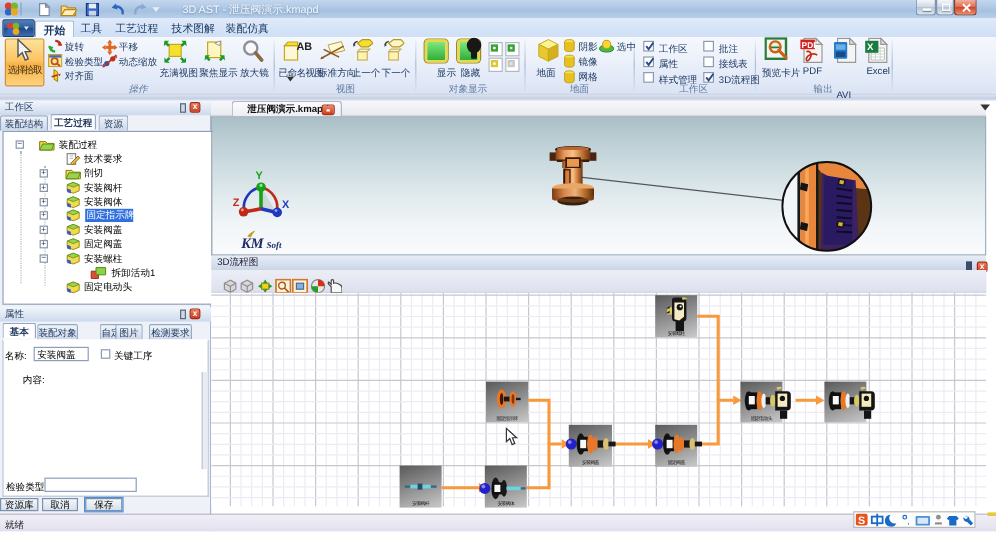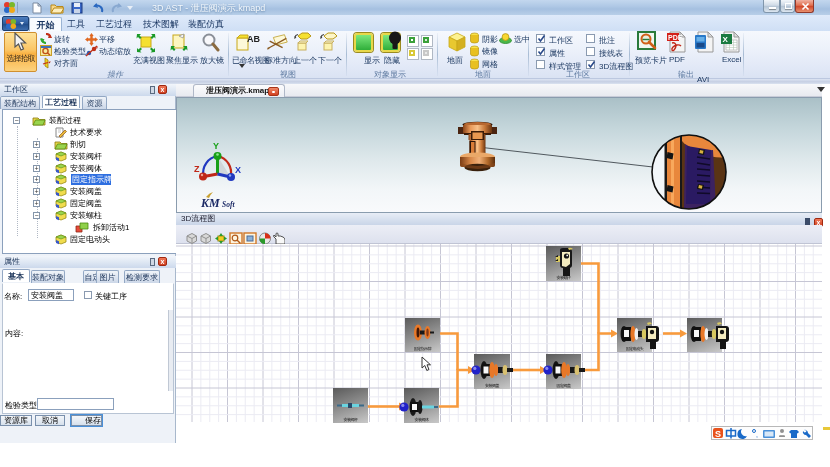--- a/index.html
+++ b/index.html
@@ -416,27 +416,27 @@
   <div class="ptab abs sel" style="left:2px;top:269px;width:28px;">基本</div>
   <div class="ptab abs" style="left:31px;top:270px;width:34px;">装配对象</div>
   <div class="ptab abs" style="left:68px;top:270px;width:27px;margin-left:15px;">自定义</div>
   <div class="ptab abs" style="left:96px;top:270px;width:23px;">图片</div>
   <div class="ptab abs" style="left:124px;top:270px;width:36px;">检测要求</div>
   <div class="abs" style="left:2px;top:283px;width:172px;height:131px;background:#fff;border:1px solid #b8c4d4;border-top:1px solid #fff;"></div>
   <div class="fldlabel abs" style="left:4px;top:291px;">名称:</div>
   <div class="txtbox abs" style="left:28px;top:289px;width:46px;height:12px;font-size:8px;line-height:11px;padding-left:2px;">安装阀盖</div>
   <div class="abs" style="left:84px;top:291px;width:8px;height:8px;background:#fff;border:1px solid #8a9ab0;"></div>
   <div class="fldlabel abs" style="left:95px;top:291px;">关键工序</div>
-  <div class="fldlabel abs" style="left:5px;top:311px;margin-top:17px;">内容:</div>
+  <div class="fldlabel abs" style="left:19px;top:311px;">内容:</div>
   <div class="abs" style="left:168px;top:310px;width:5px;height:81px;background:#e8ecf2;border-left:1px solid #c0c8d4;"></div>
   <div class="fldlabel abs" style="left:5px;top:400px;">检验类型</div>
   <div class="txtbox abs" style="left:37px;top:398px;width:77px;height:12px;"></div>
   <div class="btn abs" style="left:0px;top:415px;width:32px;">资源库</div>
   <div class="btn abs" style="left:35px;top:415px;width:30px;">取消</div>
-  <div class="btn abs" style="left:71px;top:415px;width:31px;outline:1px solid #4a90d8;text-align:right;">保存</div>
+  <div class="btn abs" style="left:71px;top:415px;width:31px;outline:1px solid #4a90d8;">保存</div>
 
   <div id="docbar" class="abs"></div>
   <div id="doctab" class="abs">泄压阀演示.kmapd</div>
   <div class="abs" style="left:268px;top:87px;width:11px;height:9px;background:linear-gradient(180deg,#f08868,#d04020);border:1px solid #a83418;border-radius:2px;">
       <div style="position:absolute;left:2.5px;top:2.5px;width:3px;height:2px;background:#fff;border-radius:1px;"></div>
     </div>
   <div id="viewport" class="abs"></div>
   <svg id="vpsvg" class="abs" style="left:176px;top:97px;" width="646" height="116" viewBox="0 0 646 116">
     <defs>
       <linearGradient id="cop" x1="0" y1="0" x2="1" y2="0">
@@ -807,14 +807,15 @@
       <text x="43" y="9" font-size="7" fill="#1a6ac8" font-family="Liberation Sans">,</text>
     <rect x="50" y="2" width="12" height="8" rx="1" fill="#4a90d8"></rect>
       <rect x="51.5" y="3.5" width="9" height="5" fill="#d8e8f8"></rect>
     <circle cx="69" cy="3" r="2" fill="#909090"></circle>
       <path d="M66 9 a3 3 0 0 1 6 0z" fill="#909090"></path>
       <rect x="66" y="6" width="6" height="1.2" fill="#fff"></rect>
     <path d="M78 2 h6 l2 2 -1.5 1.5 -0.5-0.5 v5 h-6 v-5 l-0.5 0.5 -1.5-1.5z" fill="#1a6ac8"></path>
     <path d="M91 2 a3 3 0 0 1 4 3 l3 3 -2 2 -3-3 a3 3 0 0 1 -3-4 l1.5 1.5 1.5-0.5 0.5-1.5z" fill="#1a6ac8"></path>
   </svg>
 
+  <div id="statusbar" class="abs">就绪</div>
   <div id="belowwin" class="abs"></div>
 </div>
 
 </body></html>

